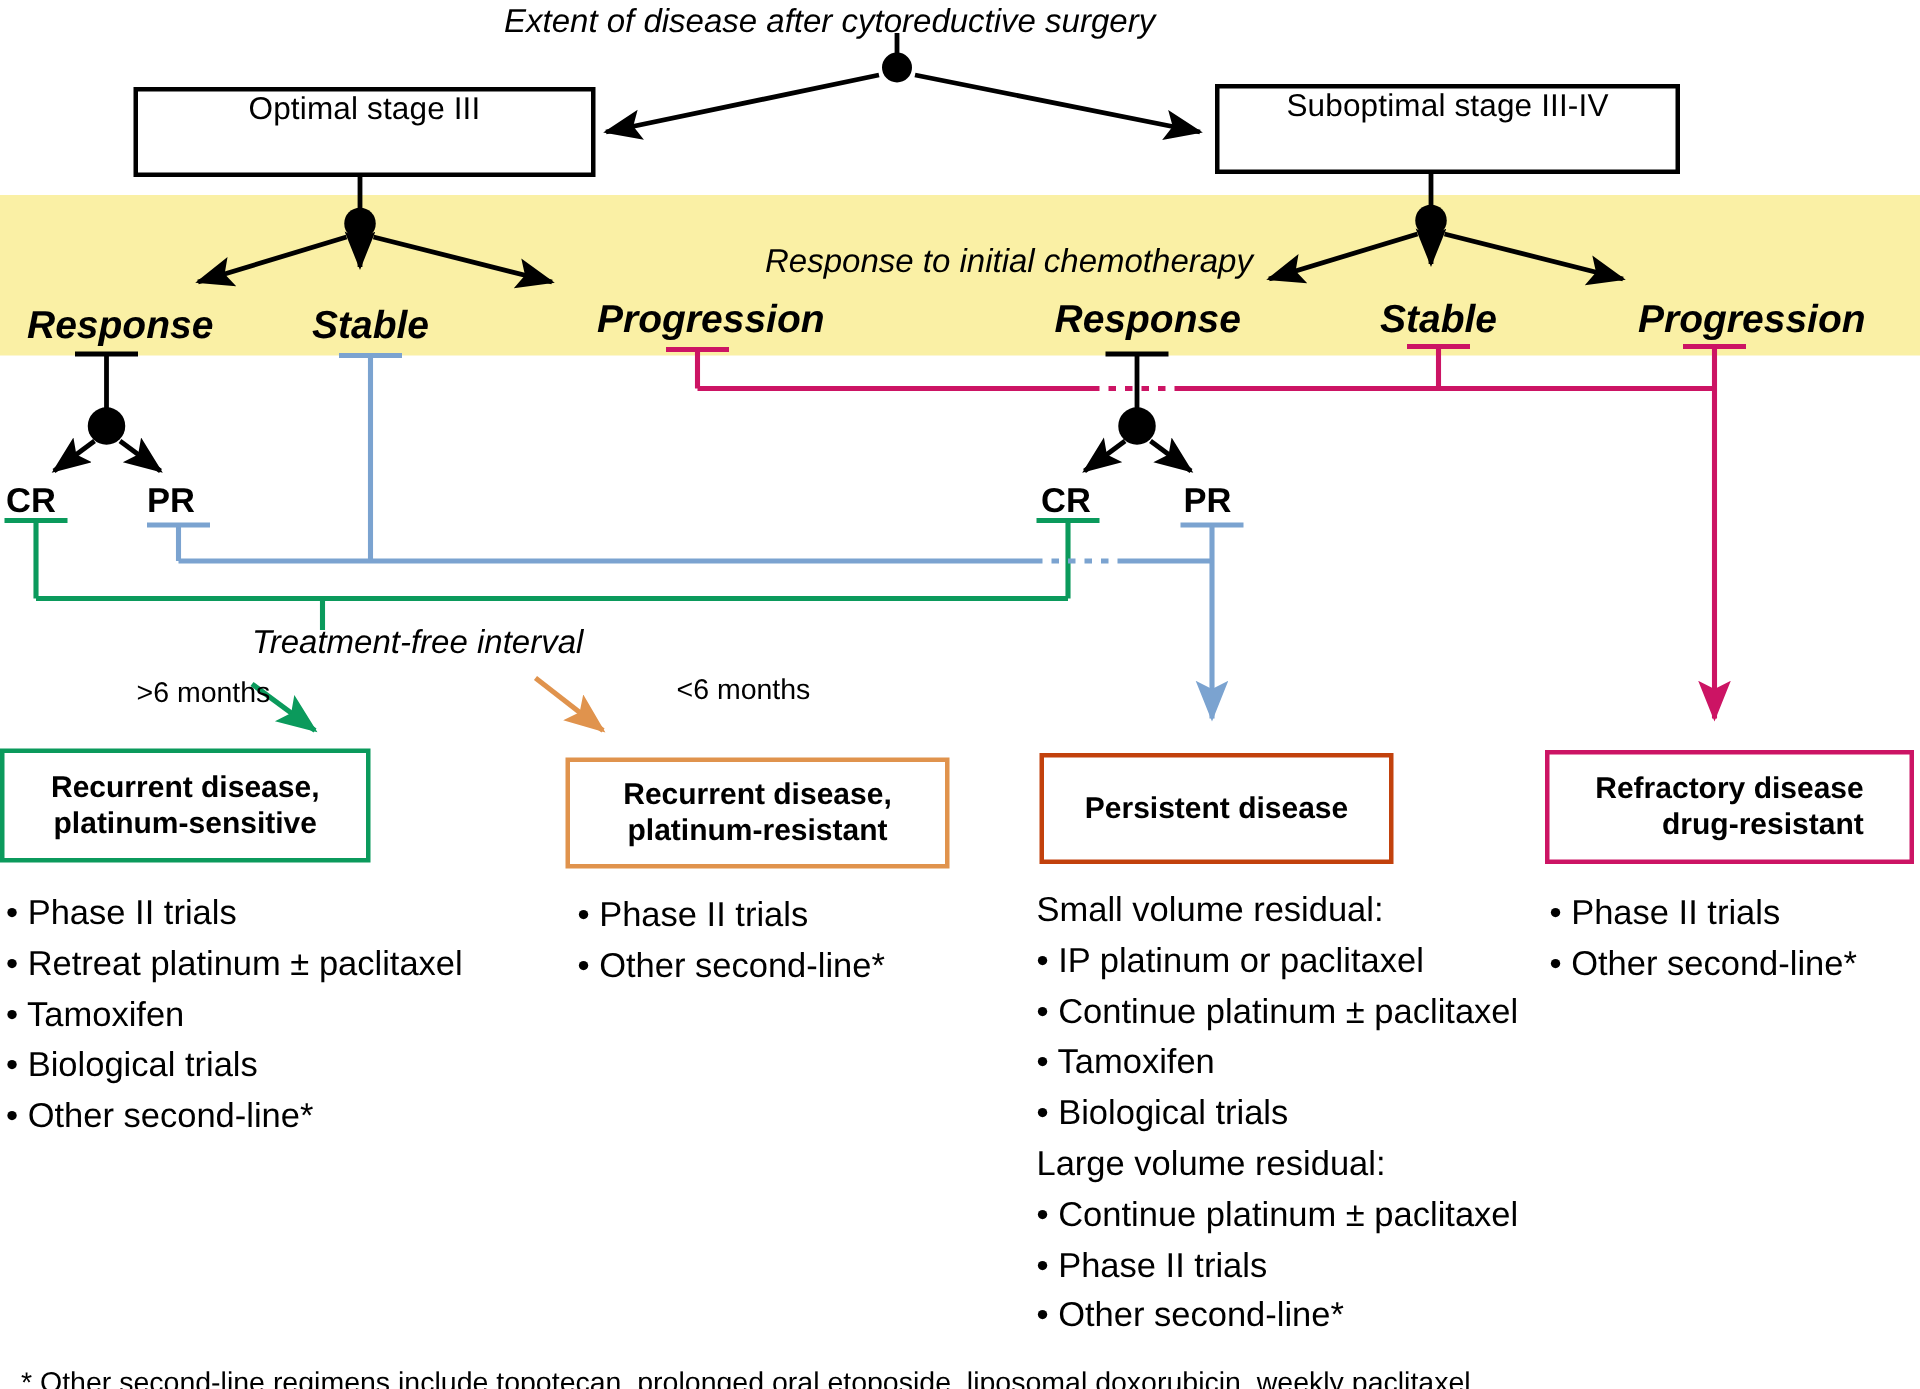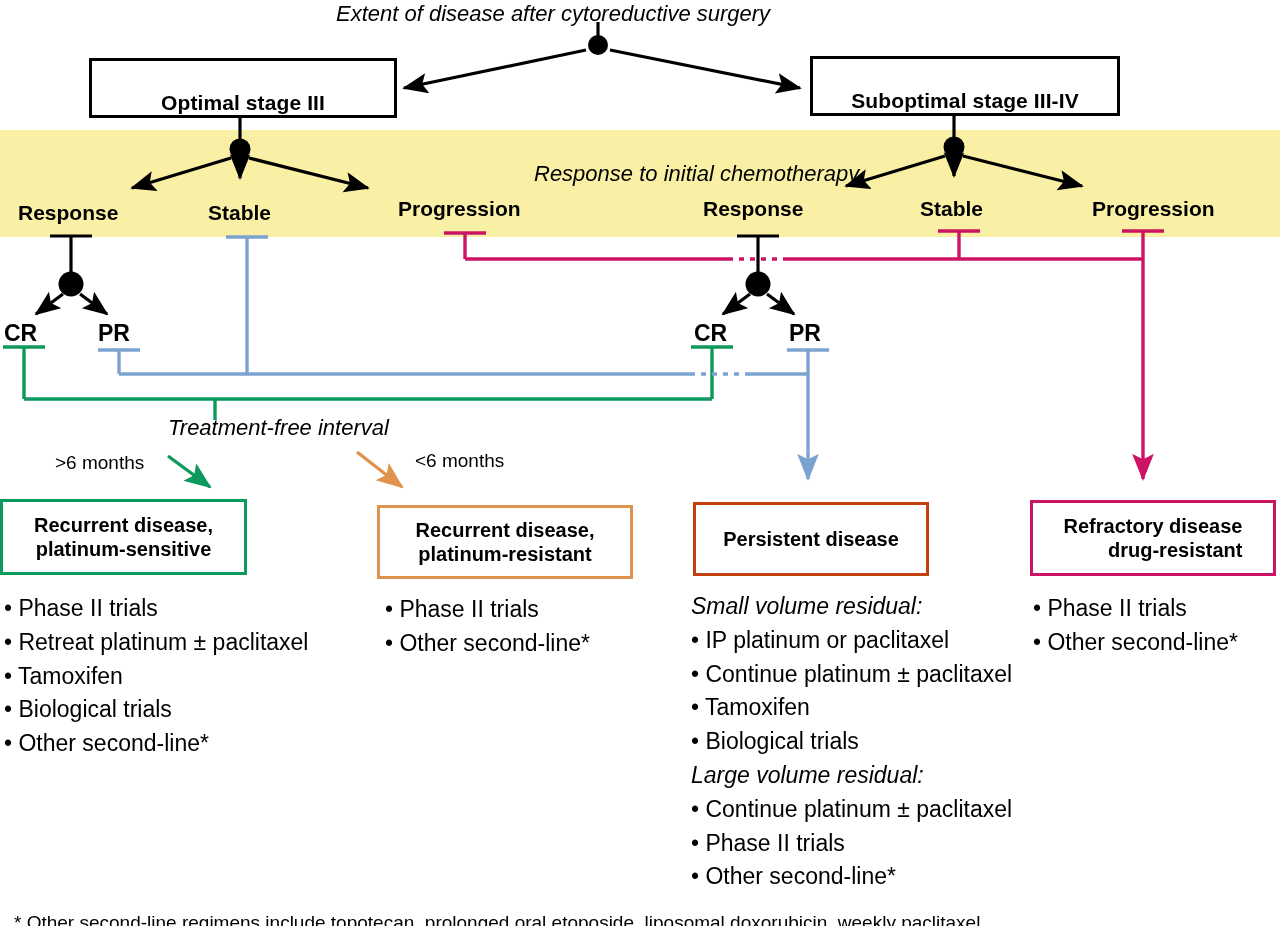--- a/index.html
+++ b/index.html
@@ -3,35 +3,35 @@
 <meta charset="utf-8">
 <style>
   html,body{margin:0;padding:0;background:#fff;}
   body{width:1280px;height:926px;position:relative;font-family:"Liberation Sans",sans-serif;color:#000;overflow:hidden;}
   #stage{position:absolute;left:0;top:0;width:1029px;height:926px;}
   svg.layer{position:absolute;left:0;top:0;width:1280px;height:926px;pointer-events:none;}
 
   .band{position:absolute;left:0;width:1280px;background:#faf0a5;}
 
   .node-box{position:absolute;border:3px solid #000;background:#fff;
-    display:flex;align-items:flex-end;justify-content:center;
-    font-weight:bold;font-size:21px;letter-spacing:.1px;}
+    display:flex;align-items:flex-start;justify-content:center;
+    font-weight:normal;font-size:21px;letter-spacing:.1px;}
 
   .outcome-box{position:absolute;background:#fff;
     display:flex;align-items:center;justify-content:center;text-align:center;
     font-weight:bold;font-size:20px;line-height:1.22;}
 
-  .lbl{position:absolute;font-weight:bold;font-size:21px;white-space:nowrap;}
+  .lbl{position:absolute;font-weight:bold;font-size:26px;white-space:nowrap;font-style:italic;}
   .lbl-sm{position:absolute;font-weight:bold;font-size:23px;white-space:nowrap;}
   .italic-title{position:absolute;font-style:italic;font-size:22px;white-space:nowrap;}
-  .plain{position:absolute;font-size:19px;white-space:nowrap;}
+  .plain{position:absolute;font-size:19px;white-space:nowrap;margin-left:36px;}
 
   .bullets{position:absolute;font-size:23px;line-height:1.47;}
   .bullets div{white-space:nowrap;}
-  .bullets .grp{font-style:italic;}
+  .bullets .grp{}
 
   .footnote{position:absolute;font-size:19px;line-height:1.45;}
   .footnote span{display:block;margin-top:34px;}
   .fn2{padding-left:14px;}
 </style>
 </head>
 <body>
 
 <div id="stage">
 
@@ -122,21 +122,21 @@
       <path d="M728,259 L788,259" stroke-dasharray="5 6"></path>
       <path d="M938,231 L980,231"></path>
       <path d="M959,231 L959,259"></path>
       <path d="M1122,231 L1164,231"></path>
       <path d="M1143,231 L1143,479" marker-end="url(#ar-mag)"></path>
     </g>
   </svg>
 
   <div class="italic-title" style="left:336px;top:1px;">Extent of disease after cytoreductive surgery</div>
 
-  <div class="italic-title" style="left:534px;top:189px;transform:translateY(-28px);">Response to initial chemotherapy</div>
+  <div class="italic-title" style="left:510px;top:189px;transform:translateY(-28px);">Response to initial chemotherapy</div>
 
   <div class="italic-title" style="left:168px;top:415px;">Treatment-free interval</div>
 
   <div class="node-box" style="left:89px;top:58px;width:302px;height:54px;">
     <span>Optimal stage III</span>
   </div>
 
   <div class="node-box" style="left:810px;top:56px;width:304px;height:54px;">
     <span>Suboptimal stage III-IV</span>
   </div>

